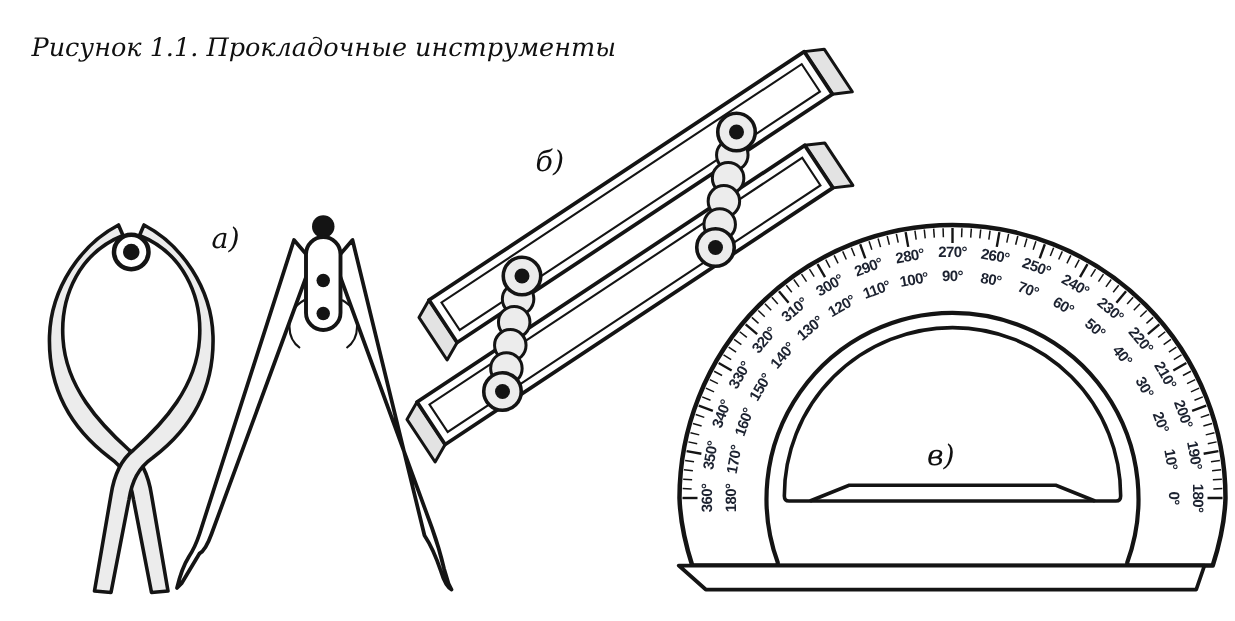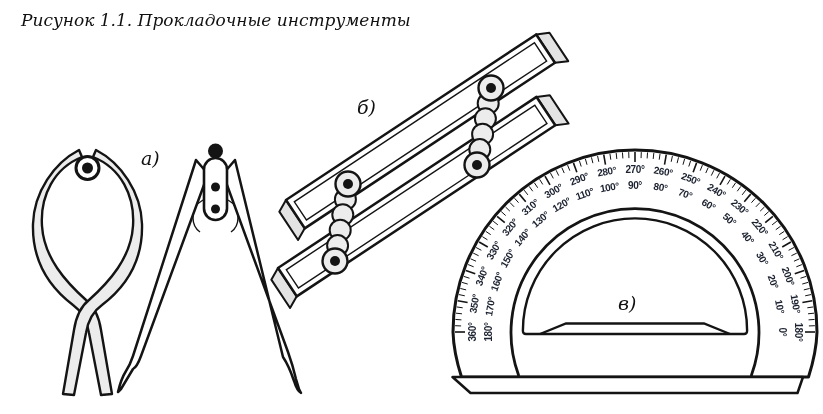--- a/index.html
+++ b/index.html
@@ -11,21 +11,21 @@
   }
   html,body{margin:0;padding:0;background:var(--bg);}
   .figure{
     position:relative;
     width:823px;height:414px;
     background:var(--bg);
     overflow:hidden;
     font-family:"DejaVu Serif","Liberation Serif",serif;
   }
   .figure-title{
-    position:absolute;left:21px;top:10px;
+    position:absolute;left:21px;top:22px;
     font-style:italic;font-size:17px;line-height:1.2;
     color:#101010;
     font-family:"DejaVu Serif","Liberation Serif",serif;
     white-space:nowrap;
   }
   svg{position:absolute;left:0;top:0;}
   .outline{fill:#ffffff;stroke:var(--ink);stroke-width:2.5;stroke-linejoin:round;}
   .outline-thick{fill:#ffffff;stroke:var(--ink);stroke-width:3;stroke-linejoin:round;}
   .greyfill{fill:var(--fill-light);stroke:var(--ink);stroke-width:2.4;stroke-linejoin:round;}
   .capfill{fill:var(--fill-cap);stroke:var(--ink);stroke-width:2;stroke-linejoin:round;}

